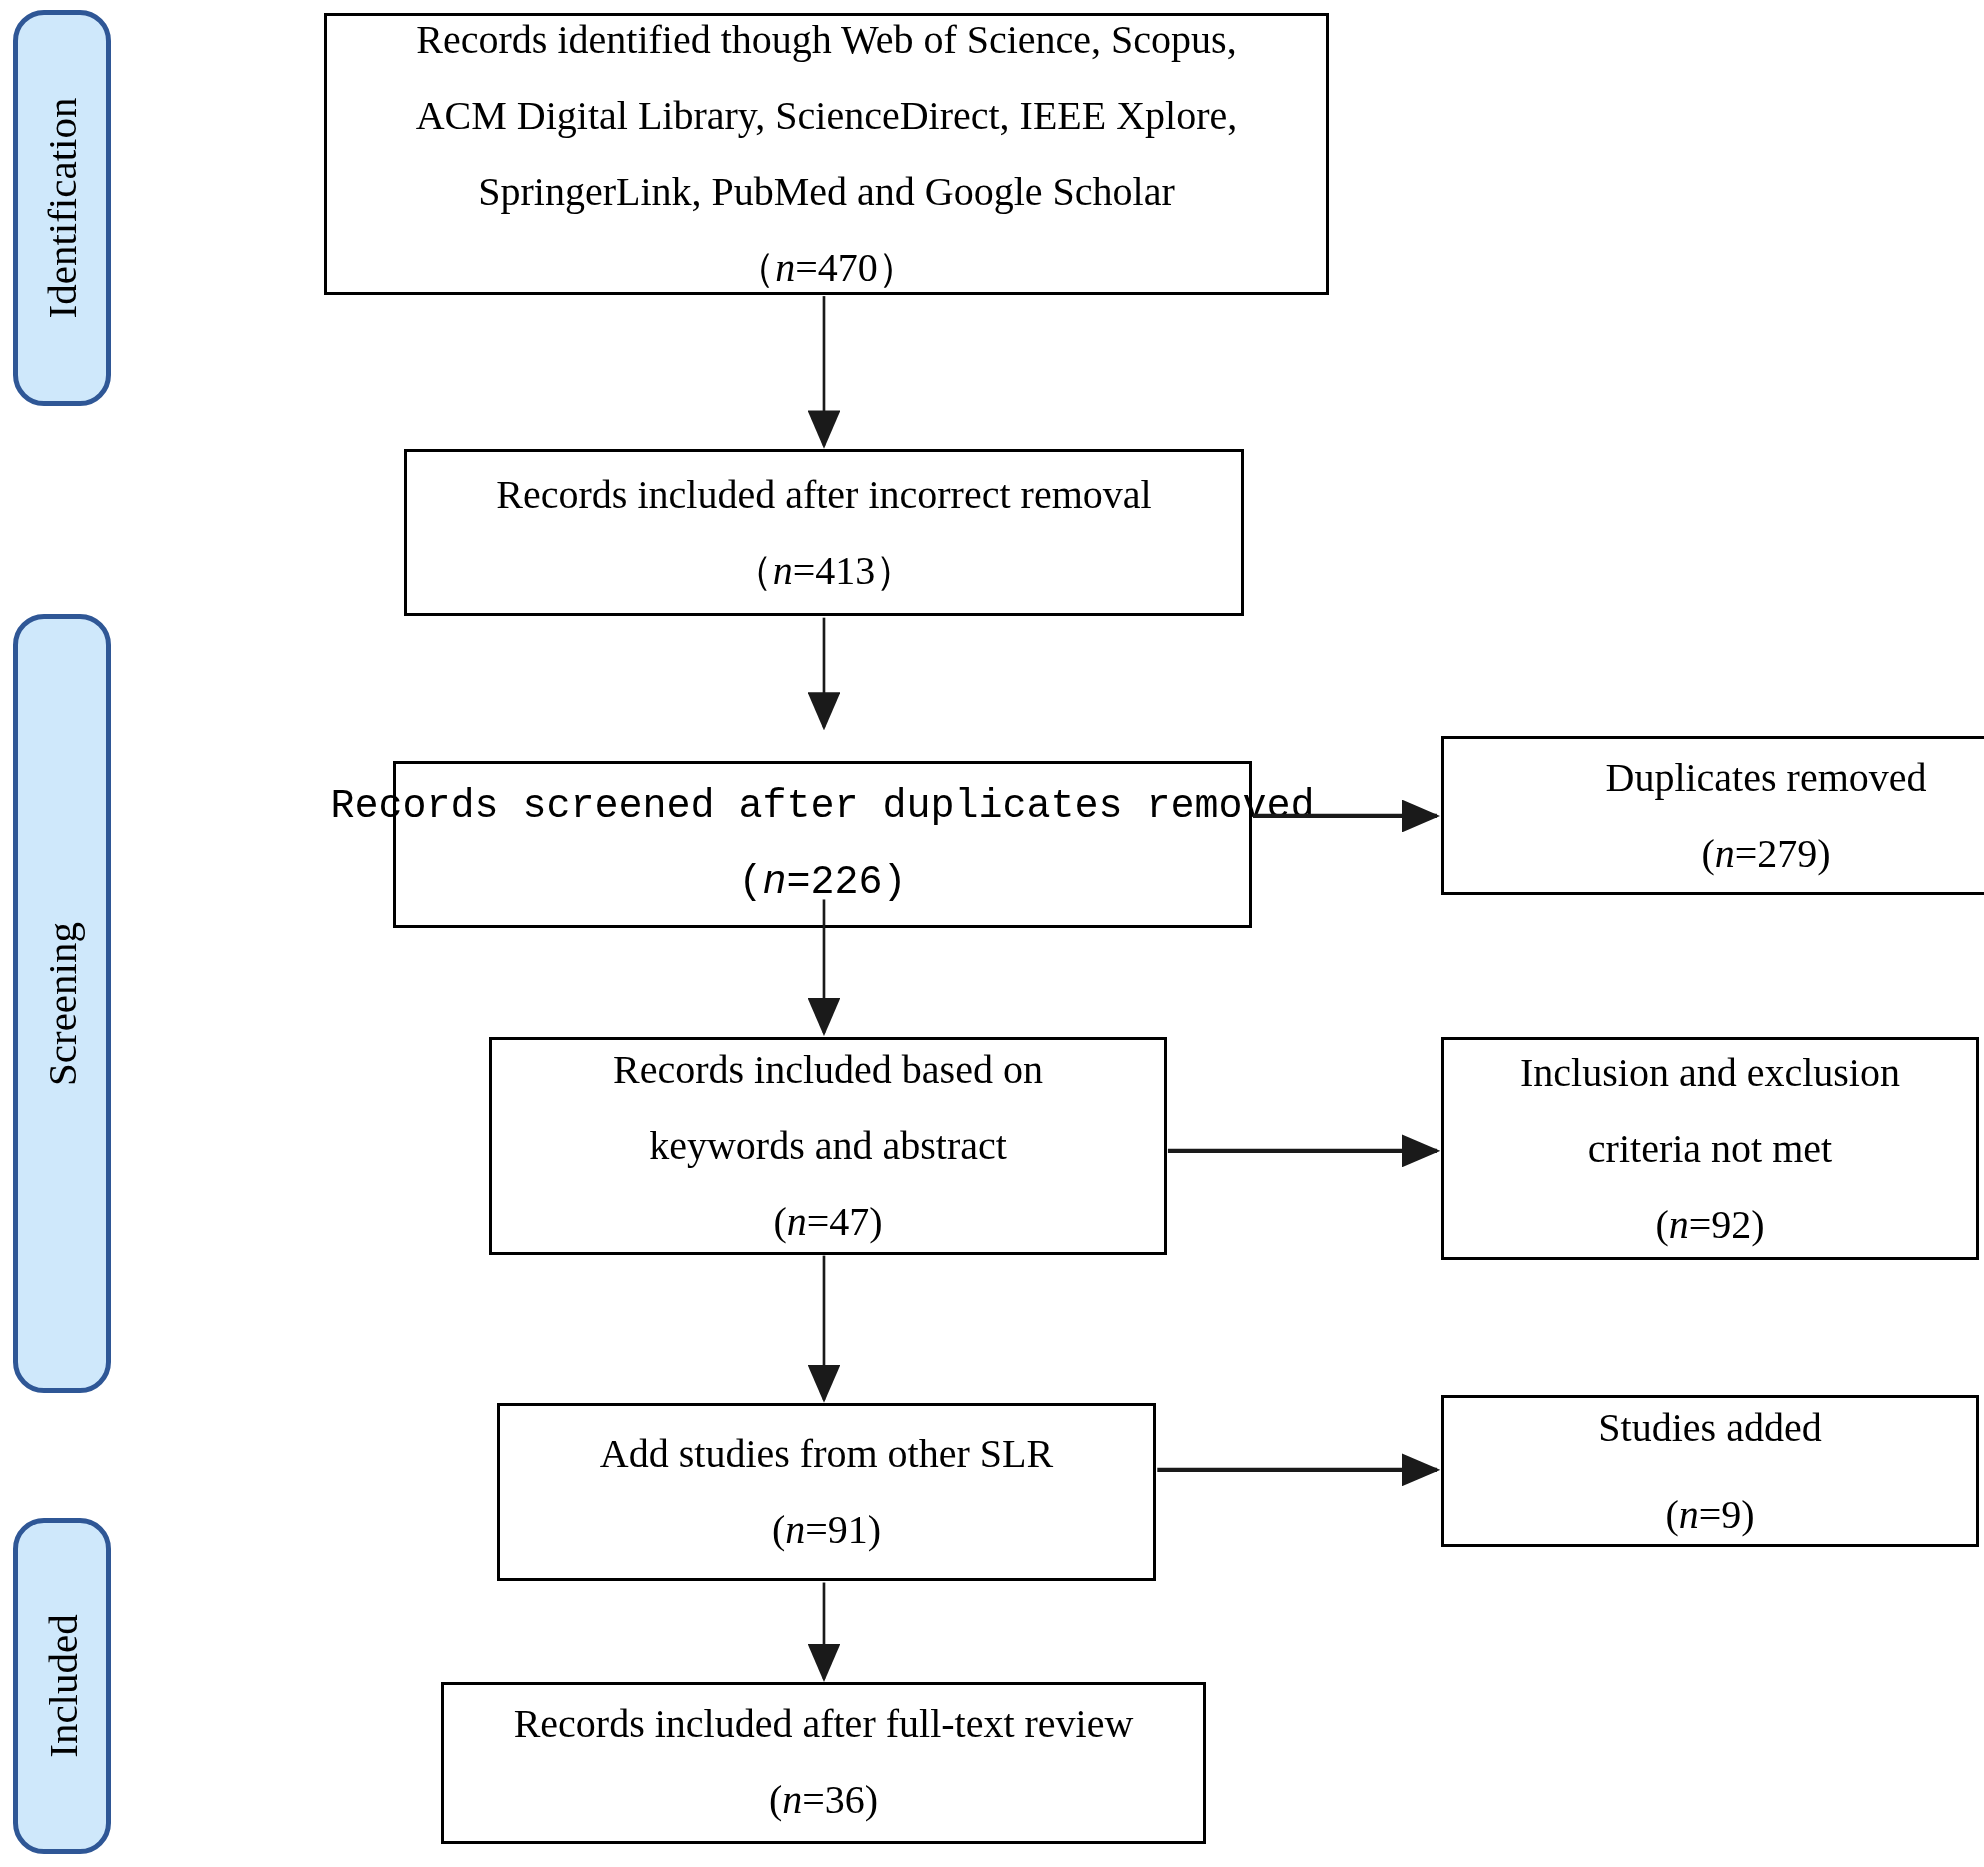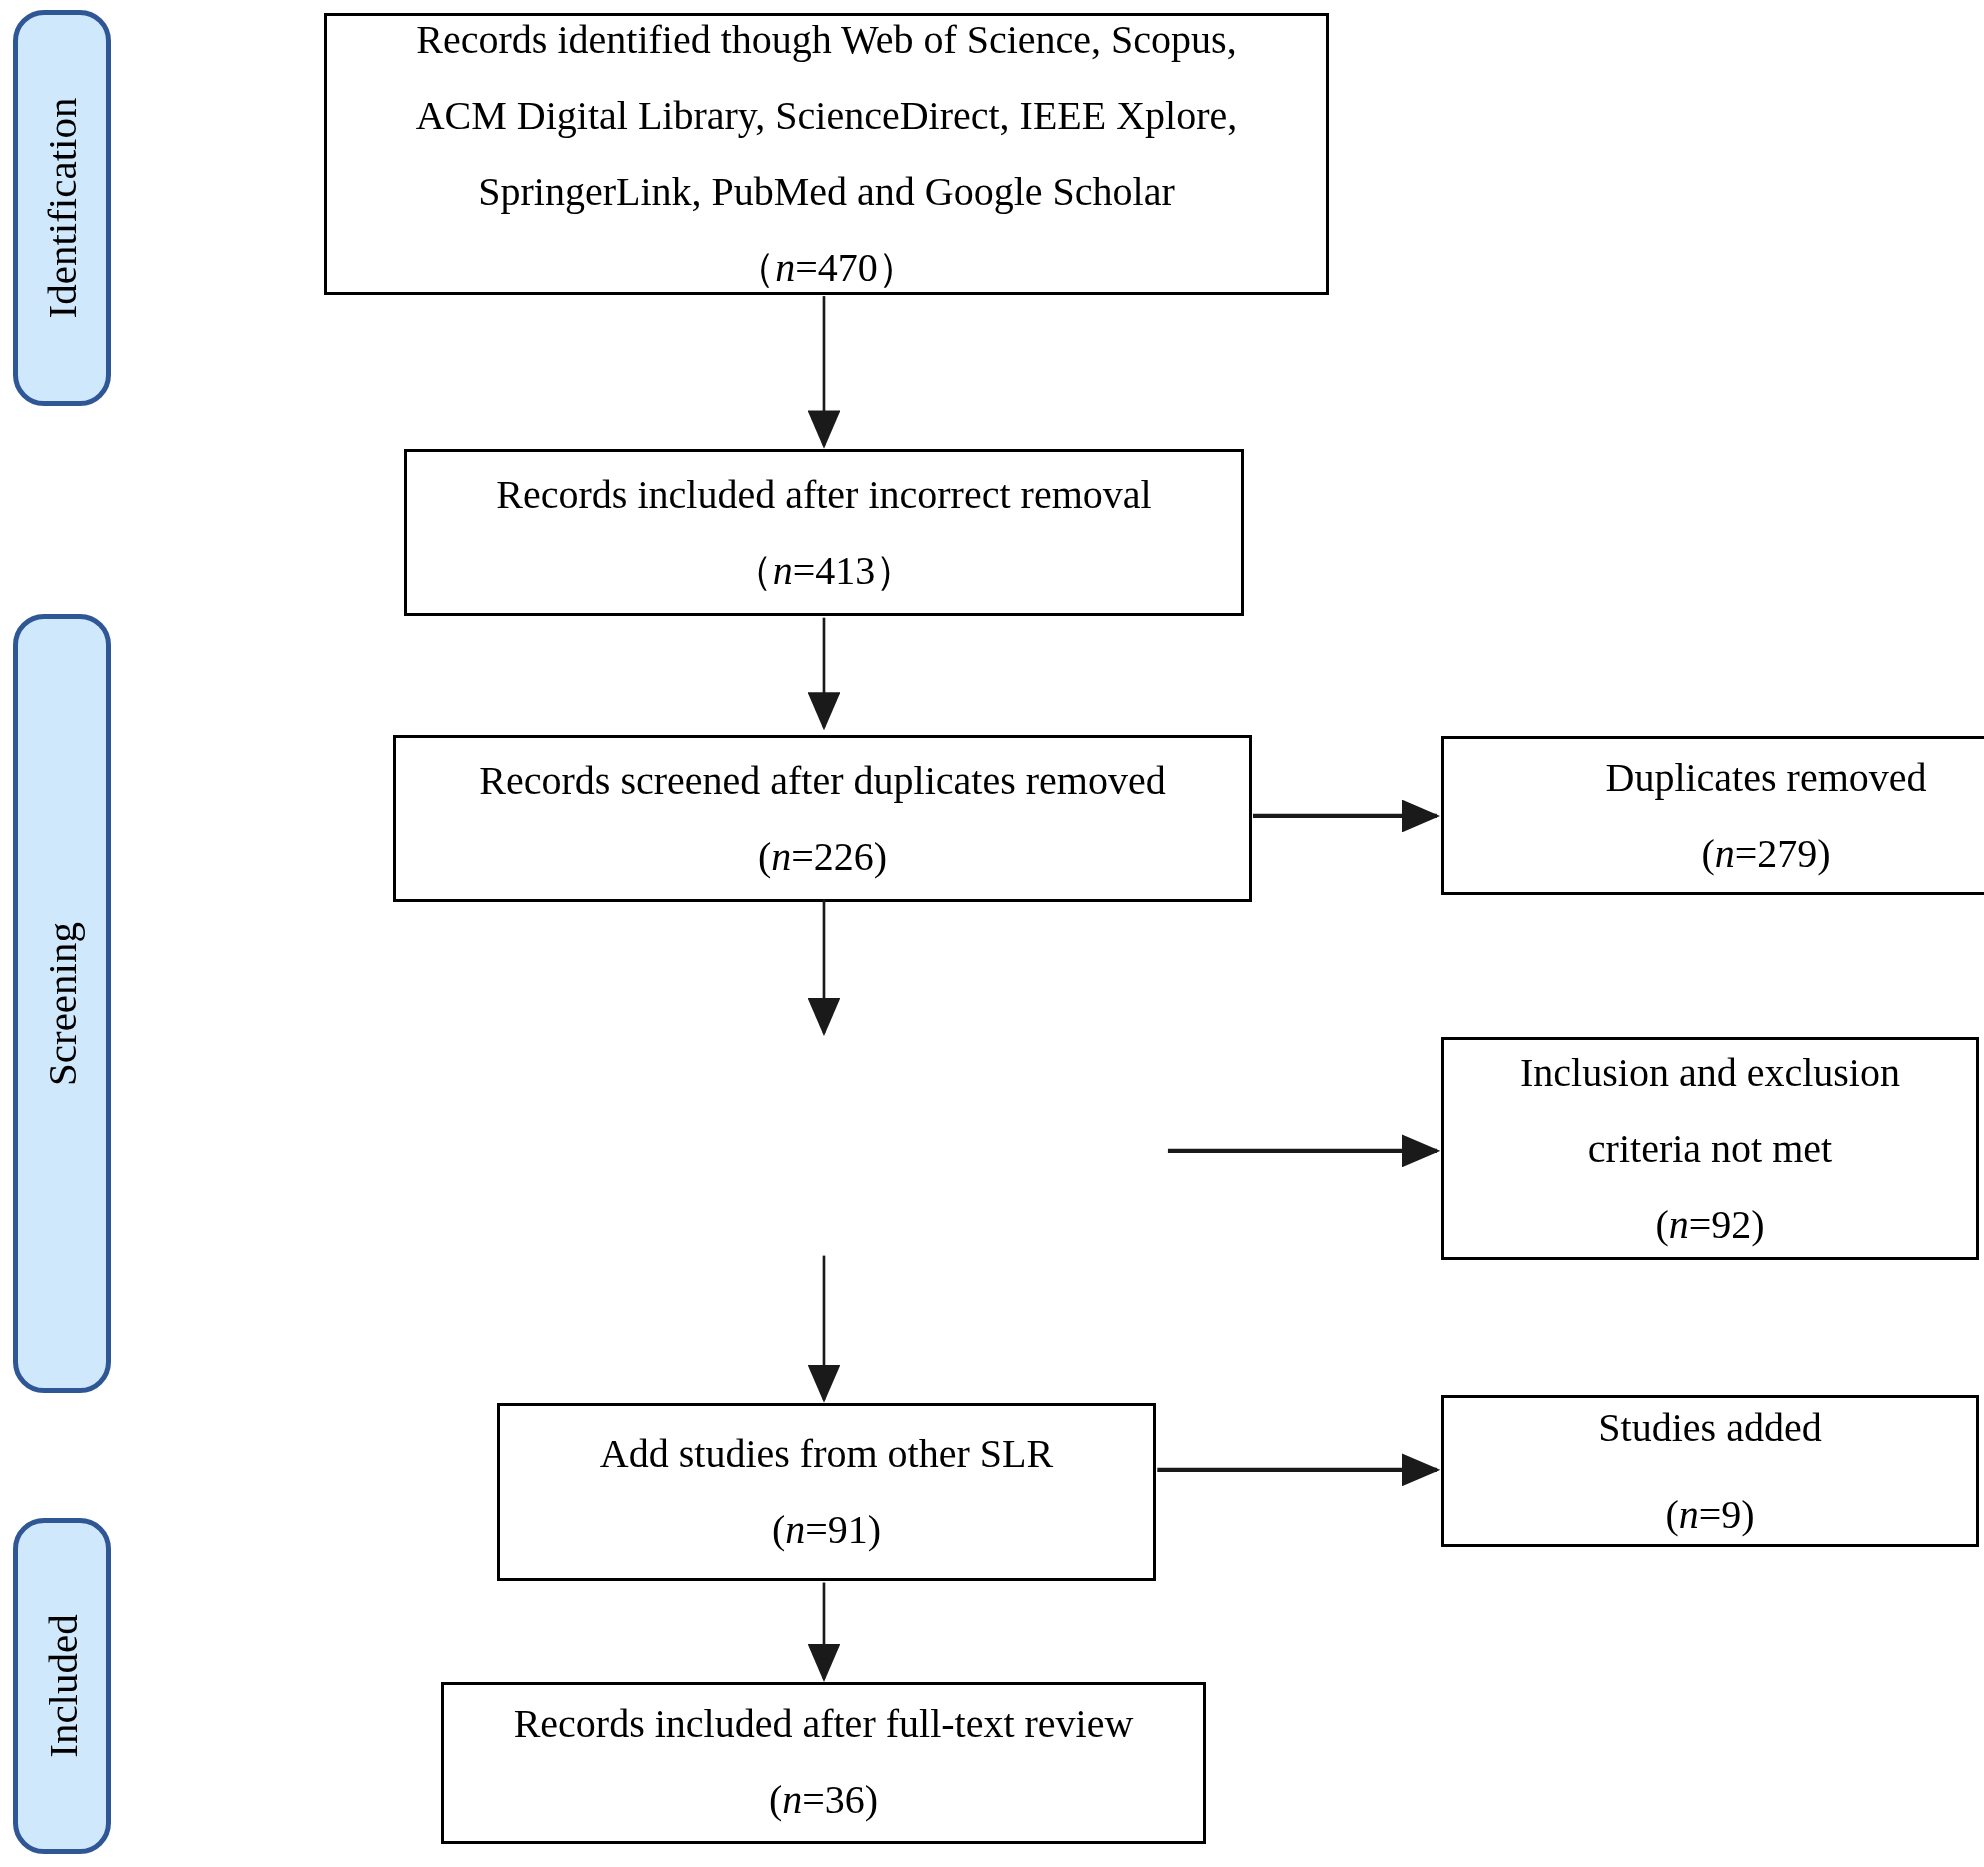--- a/index.html
+++ b/index.html
@@ -48,21 +48,21 @@
     text-align: center;
     font-size: 40px;
     line-height: 1.9;
     padding: 3.2px 18.6px;
   }
   .box-line { white-space: nowrap; }
   .box-count i { font-style: italic; }
 
   #box-identified { left: 324px;  top: 13.3px;   width: 1005px; height: 282px; }
   #box-incorrect  { left: 404px;  top: 449px;  width: 840px; height: 167px; }
-  #box-screened   { left: 393px;  top: 735px; width: 859px; height: 167px; }
+  #box-screened   { left: 393px;  top: 761px; width: 859px; height: 167px; font-family: Liberation Mono, monospace; }
   #box-keywords   { left: 489px;  top: 1037px; width: 678px; height: 218px; }
   #box-otherslr   { left: 497px;  top: 1403px; width: 659px; height: 178px; }
   #box-fulltext   { left: 441px;  top: 1682px; width: 765px; height: 162px; justify-content: flex-end; }
   #box-duplicates { left: 1441px; top: 736px; width: 650px; height: 159px; }
   #box-criteria   { left: 1441px; top: 1037px; width: 538px; height: 223px; }
   #box-added      { left: 1441px; top: 1395px; width: 538px; height: 152px; gap: 11px; }
 
   
   .arrows {
     position: absolute;
@@ -97,20 +97,25 @@
   <div class="box" id="box-incorrect">
     <div class="box-line">Records included after incorrect removal</div>
     <div class="box-count"><span>（</span><i>n</i><span>=413）</span></div>
   </div>
 
   <div class="box" id="box-screened">
     <div class="box-line">Records screened after duplicates removed</div>
     <div class="box-count"><span>(</span><i>n</i><span>=226)</span></div>
   </div>
 
+  <div class="box" id="box-keywords">
+    <div class="box-line">Records included based on</div>
+    <div class="box-line">keywords and abstract</div>
+    <div class="box-count"><span>(</span><i>n</i><span>=47)</span></div>
+  </div>
 
   <div class="box" id="box-otherslr">
     <div class="box-line">Add studies from other SLR</div>
     <div class="box-count"><span>(</span><i>n</i><span>=91)</span></div>
   </div>
 
   <div class="box" id="box-fulltext">
     <div class="box-line">Records included after full-text review</div>
     <div class="box-count"><span>(</span><i>n</i><span>=36)</span></div>
   </div>

